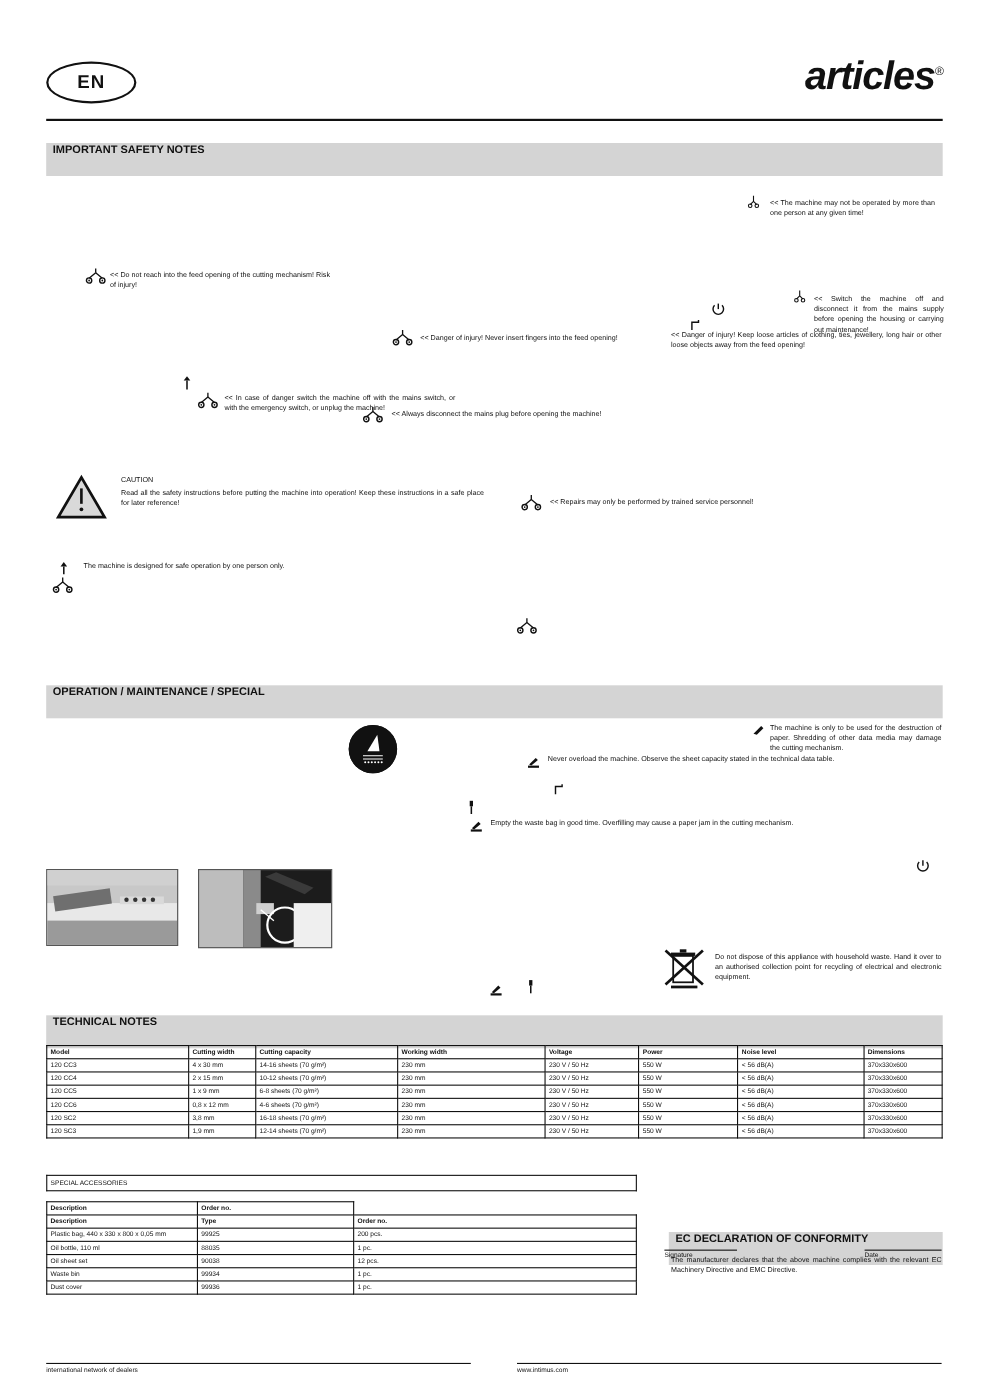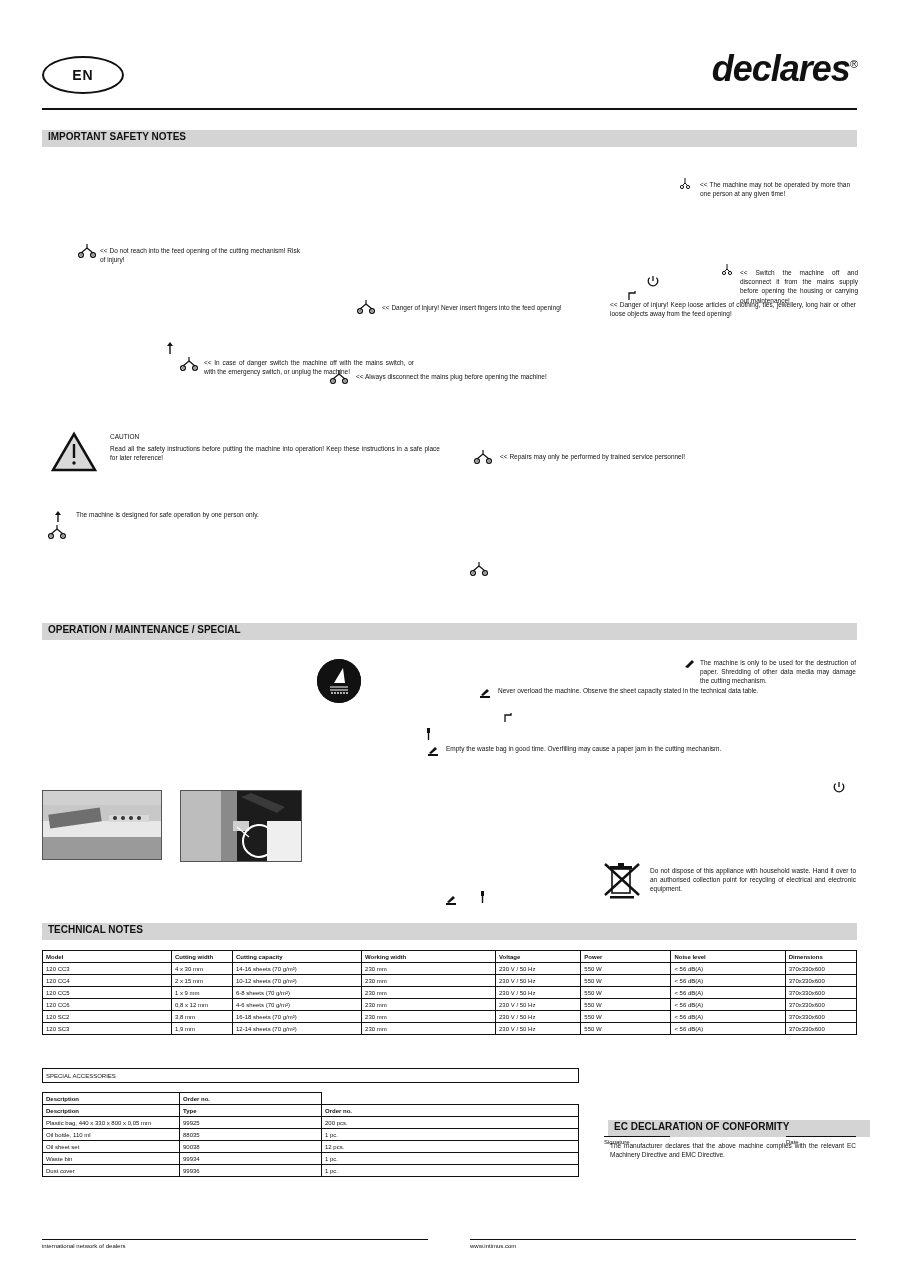--- a/index.html
+++ b/index.html
@@ -32,21 +32,21 @@
     position: absolute;
     left: 0;
     top: 8px;
     width: 78px;
     height: 34px;
     border: 2px solid #111;
     border-radius: 50%;
     display: flex;
     align-items: center;
     justify-content: center;
-    font-size: 14px;
+    font-size: 17px;
     font-weight: bold;
     letter-spacing: 1px;
     color: #111;
   }
   .brand {
     position: absolute;
     right: 0;
     top: 0;
     font-size: 36px;
     font-weight: bold;
@@ -67,35 +67,34 @@
     width: 815px;
     height: 2px;
     background: #111;
   }
 
   
   .bar {
     position: absolute;
     left: 42px;
     width: 815px;
-    height: 17px;
+    height: 30px;
     background: #d4d4d4;
   }
   .bar .bar-label {
     position: absolute;
     left: 6px;
     top: 1px;
     font-size: 10px;
     font-weight: bold;
     color: #111;
   }
   .bar-right {
     left: 608px;
     width: 249px;
-    padding-left: 13px;
   }
 
   
   .tb {
     position: absolute;
     font-size: 6.5px;
     line-height: 9.2px;
     color: #111;
     text-align: justify;
   }
@@ -174,21 +173,21 @@
     background: #111;
   }
 </style>
 </head>
 <body>
 
 <div class="page">
 
   <div class="header">
     <div class="lang-badge">EN</div>
-    <div class="brand"><span>declares</span><span class="reg">®</span></div>
+    <div class="brand"><span>articles</span><span class="reg">®</span></div>
     <div class="header-rule"></div>
   </div>
 
   <div class="bar" style="top:130px;">
     <span class="bar-label">IMPORTANT SAFETY NOTES</span>
   </div>
 
   <div class="tb" style="left:700px; top:180px; width:150px;">&lt;&lt; The machine may not be operated by more than one person at any given time!</div>
   <span class="icon ico-small" style="left:680px; top:177px;">
     <svg width="10" height="14" viewBox="0 0 10 14">

